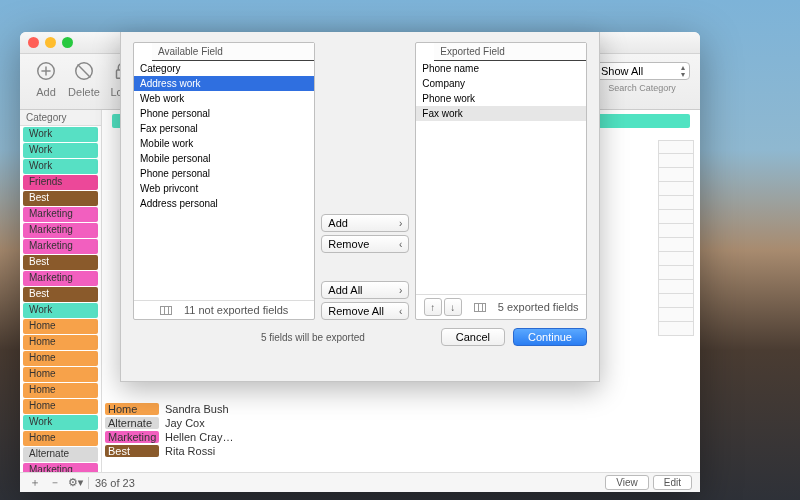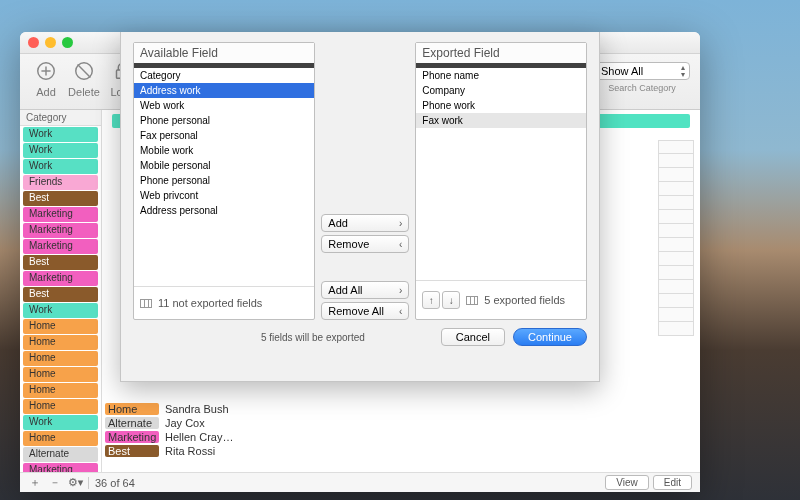--- a/index.html
+++ b/index.html
@@ -43,38 +43,38 @@
 .footer .vsep { width: 1px; height: 12px; background: #ccc; }
 .footer .right { margin-left: auto; display: flex; gap: 4px; }
 .mini-btn { border: 1px solid #bbb; border-radius: 3px; padding: 1px 10px; background: #fff; font-size: 10px; }
 
 
 .sheet { position: absolute; left: 100px; top: 0px; width: 480px; height: 350px; background: #f1f1f1; border: 1px solid #c5c5c5; border-top: none; box-shadow: 0 8px 26px rgba(0,0,0,.28); padding: 10px 12px 8px; }
 .sheet-cols { display: flex; gap: 6px; height: 278px; }
 .listbox { border: 1px solid #bfbfbf; background: #fff; border-radius: 2px; display: flex; flex-direction: column; }
 .listbox.avail { flex: 1.05; }
 .listbox.exp { flex: 1; }
-.listbox .lh { font-size: 12px; color: #555; padding: 3px 6px; border-bottom: 5px solid #404040; background: #fcfcfc; }
+.listbox .lh { font-size: 10px; color: #555; padding: 3px 6px; border-bottom: 1px solid #404040; background: #fcfcfc; margin-left: 18px; }
 .listbox .items { flex: 1; overflow: hidden; }
 .li { font-size: 10px; padding: 1px 6px; height: 15px; display: flex; align-items: center; }
 .li.sel { background: #2f6fe0; color: #fff; }
-.listbox .lf { font-size: 10px; color: #555; padding: 10px 6px; border-top: 1px solid #dcdcdc; display: flex; align-items: center; gap: 6px; }
+.listbox .lf { font-size: 10px; color: #555; padding: 3px 6px; border-top: 1px solid #dcdcdc; display: flex; align-items: center; gap: 12px; justify-content: center; }
 .cols-icon { width: 12px; height: 9px; border: 1px solid #999; display: inline-block; position: relative; }
 .cols-icon:before, .cols-icon:after { content: ""; position: absolute; top: 0; bottom: 0; width: 1px; background: #999; }
 .cols-icon:before { left: 3px; } .cols-icon:after { left: 7px; }
 .mid-col { width: 88px; display: flex; flex-direction: column; justify-content: flex-end; gap: 3px; padding-bottom: 0; }
 .mid-col .gap { flex: 1; }
 .mbtn { height: 18px; border: 1px solid #bbb; border-radius: 4px; background: linear-gradient(#fff,#f0f0f0); font-size: 10px; display: flex; align-items: center; justify-content: space-between; padding: 0 6px; }
 .mbtn .chev { font-size: 10px; color: #555; }
 .arrow-grp { display: flex; gap: 2px; }
 .sq { width: 18px; height: 18px; border: 1px solid #bbb; border-radius: 3px; background: linear-gradient(#fff,#f0f0f0); font-size: 10px; display: flex; align-items: center; justify-content: center; color: #555; }
 .sheet-actions { display: flex; align-items: center; margin-top: 8px; gap: 8px; }
 .sheet-actions .msg { flex: 1; text-align: center; font-size: 10px; color: #555; padding-left: 60px; }
 .btn { border: 1px solid #bbb; border-radius: 4px; padding: 2px 14px; background: linear-gradient(#fff,#f0f0f0); font-size: 11px; }
-.btn.primary { background: linear-gradient(#5aa8ff,#2a7df2); color: #fff; border-color: #2a6ad0; border-radius: 9px; }
+.btn.primary { background: linear-gradient(#5aa8ff,#2a7df2); color: #fff; border-color: #2a6ad0; }
 </style>
 </head>
 <body>
 
 <div class="window">
   <div class="titlebar">
     <div class="traffic">
       <div class="tl r"></div>
       <div class="tl y"></div>
       <div class="tl g"></div>
@@ -159,21 +159,21 @@
     </div>
   </div>
 
   <div class="main">
     <div class="left-col">
       <div class="hdr">Category</div>
       <div id="cat-list">
           <div class="cat" style="background: rgb(87, 224, 196); color: rgb(51, 51, 51);">Work</div>
           <div class="cat" style="background: rgb(87, 224, 196); color: rgb(51, 51, 51);">Work</div>
           <div class="cat" style="background: rgb(87, 224, 196); color: rgb(51, 51, 51);">Work</div>
-          <div class="cat" style="background: #f9a8d4; color: rgb(51, 51, 51);">Friends</div>
+          <div class="cat" style="background: #ec4899; color: rgb(51, 51, 51);">Friends</div>
           <div class="cat" style="background: rgb(138, 90, 43); color: rgb(255, 255, 255);">Best</div>
           <div class="cat" style="background: rgb(242, 95, 191); color: rgb(51, 51, 51);">Marketing</div>
           <div class="cat" style="background: rgb(242, 95, 191); color: rgb(51, 51, 51);">Marketing</div>
           <div class="cat" style="background: rgb(242, 95, 191); color: rgb(51, 51, 51);">Marketing</div>
           <div class="cat" style="background: rgb(138, 90, 43); color: rgb(255, 255, 255);">Best</div>
           <div class="cat" style="background: rgb(242, 95, 191); color: rgb(51, 51, 51);">Marketing</div>
           <div class="cat" style="background: rgb(138, 90, 43); color: rgb(255, 255, 255);">Best</div>
           <div class="cat" style="background: rgb(87, 224, 196); color: rgb(51, 51, 51);">Work</div>
           <div class="cat" style="background: rgb(247, 162, 74); color: rgb(51, 51, 51);">Home</div>
           <div class="cat" style="background: rgb(247, 162, 74); color: rgb(51, 51, 51);">Home</div>
@@ -224,21 +224,21 @@
           </div>
         </div>
     </div>
   </div>
 
   <div class="footer">
     <span class="plus">＋</span>
     <span class="minus">－</span>
     <span class="gear">⚙︎▾</span>
     <span class="vsep"></span>
-    <span>36 of 64</span>
+    <span>36 of 23</span>
     <div class="right">
       <span class="mini-btn">View</span>
       <span class="mini-btn">Edit</span>
     </div>
   </div>
 
   <div class="sheet">
     <div class="sheet-cols">
       <div class="listbox avail">
         <div class="lh">Available Field</div>

